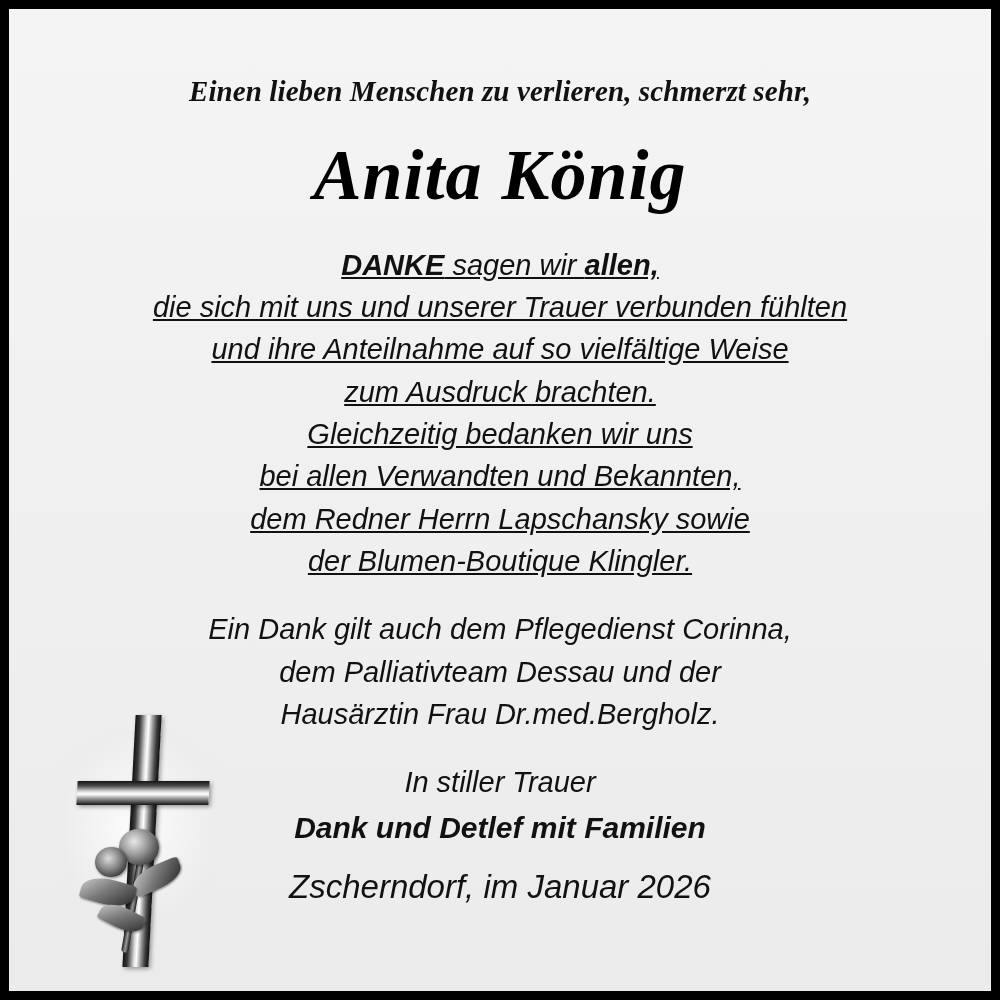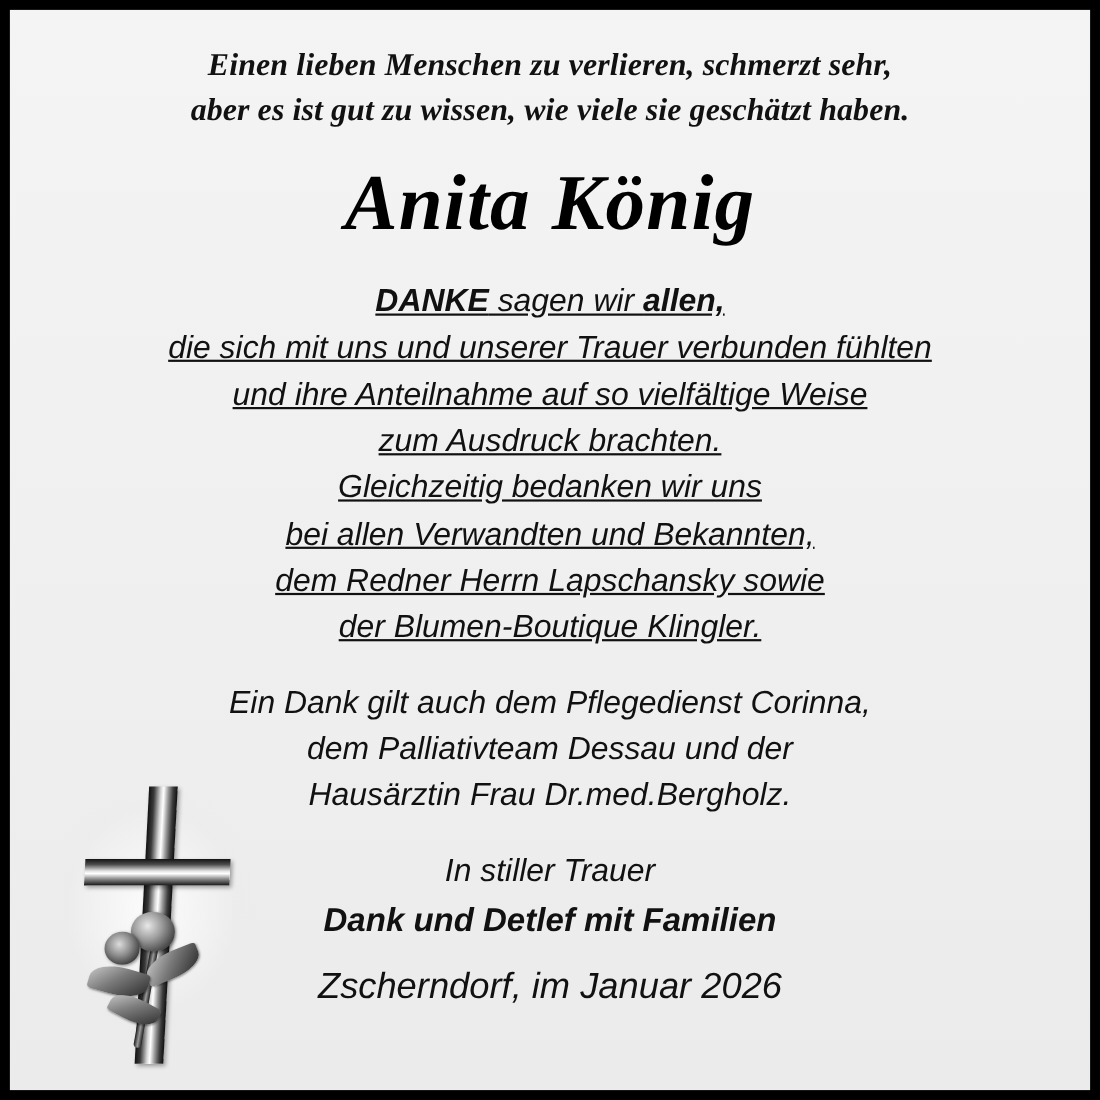--- a/index.html
+++ b/index.html
@@ -35,20 +35,21 @@
   .epitaph {
     text-align: center;
     font-family: "Liberation Serif", serif;
     font-weight: bold;
     font-style: italic;
     font-size: 29px;
     line-height: 1.42;
     color: #111;
     letter-spacing: 0.1px;
     width: 860px;
+    margin-top: 32px;
   }
   .epitaph div { white-space: nowrap; }
 
   .name {
     margin-top: 26px;
     text-align: left;
     font-family: "Liberation Serif", serif;
     font-weight: bold;
     font-style: italic;
     font-size: 72px;
@@ -174,21 +175,20 @@
   }
 </style>
 </head>
 <body>
 
 <div class="notice">
   <div class="inner">
 
     <div class="epitaph">
       <div>Einen lieben Menschen zu verlieren, schmerzt sehr,</div>
-      <div>aber es ist gut zu wissen, wie viele sie geschätzt haben.</div>
     </div>
 
     <div class="name">Anita König</div>
 
     <div class="thanks">
       <div class="lead"><b>DANKE</b><span> sagen wir </span><b>allen,</b></div>
       <div>die sich mit uns und unserer Trauer verbunden fühlten</div>
       <div>und ihre Anteilnahme auf so vielfältige Weise</div>
       <div>zum Ausdruck brachten.</div>
       <div>Gleichzeitig bedanken wir uns</div>

